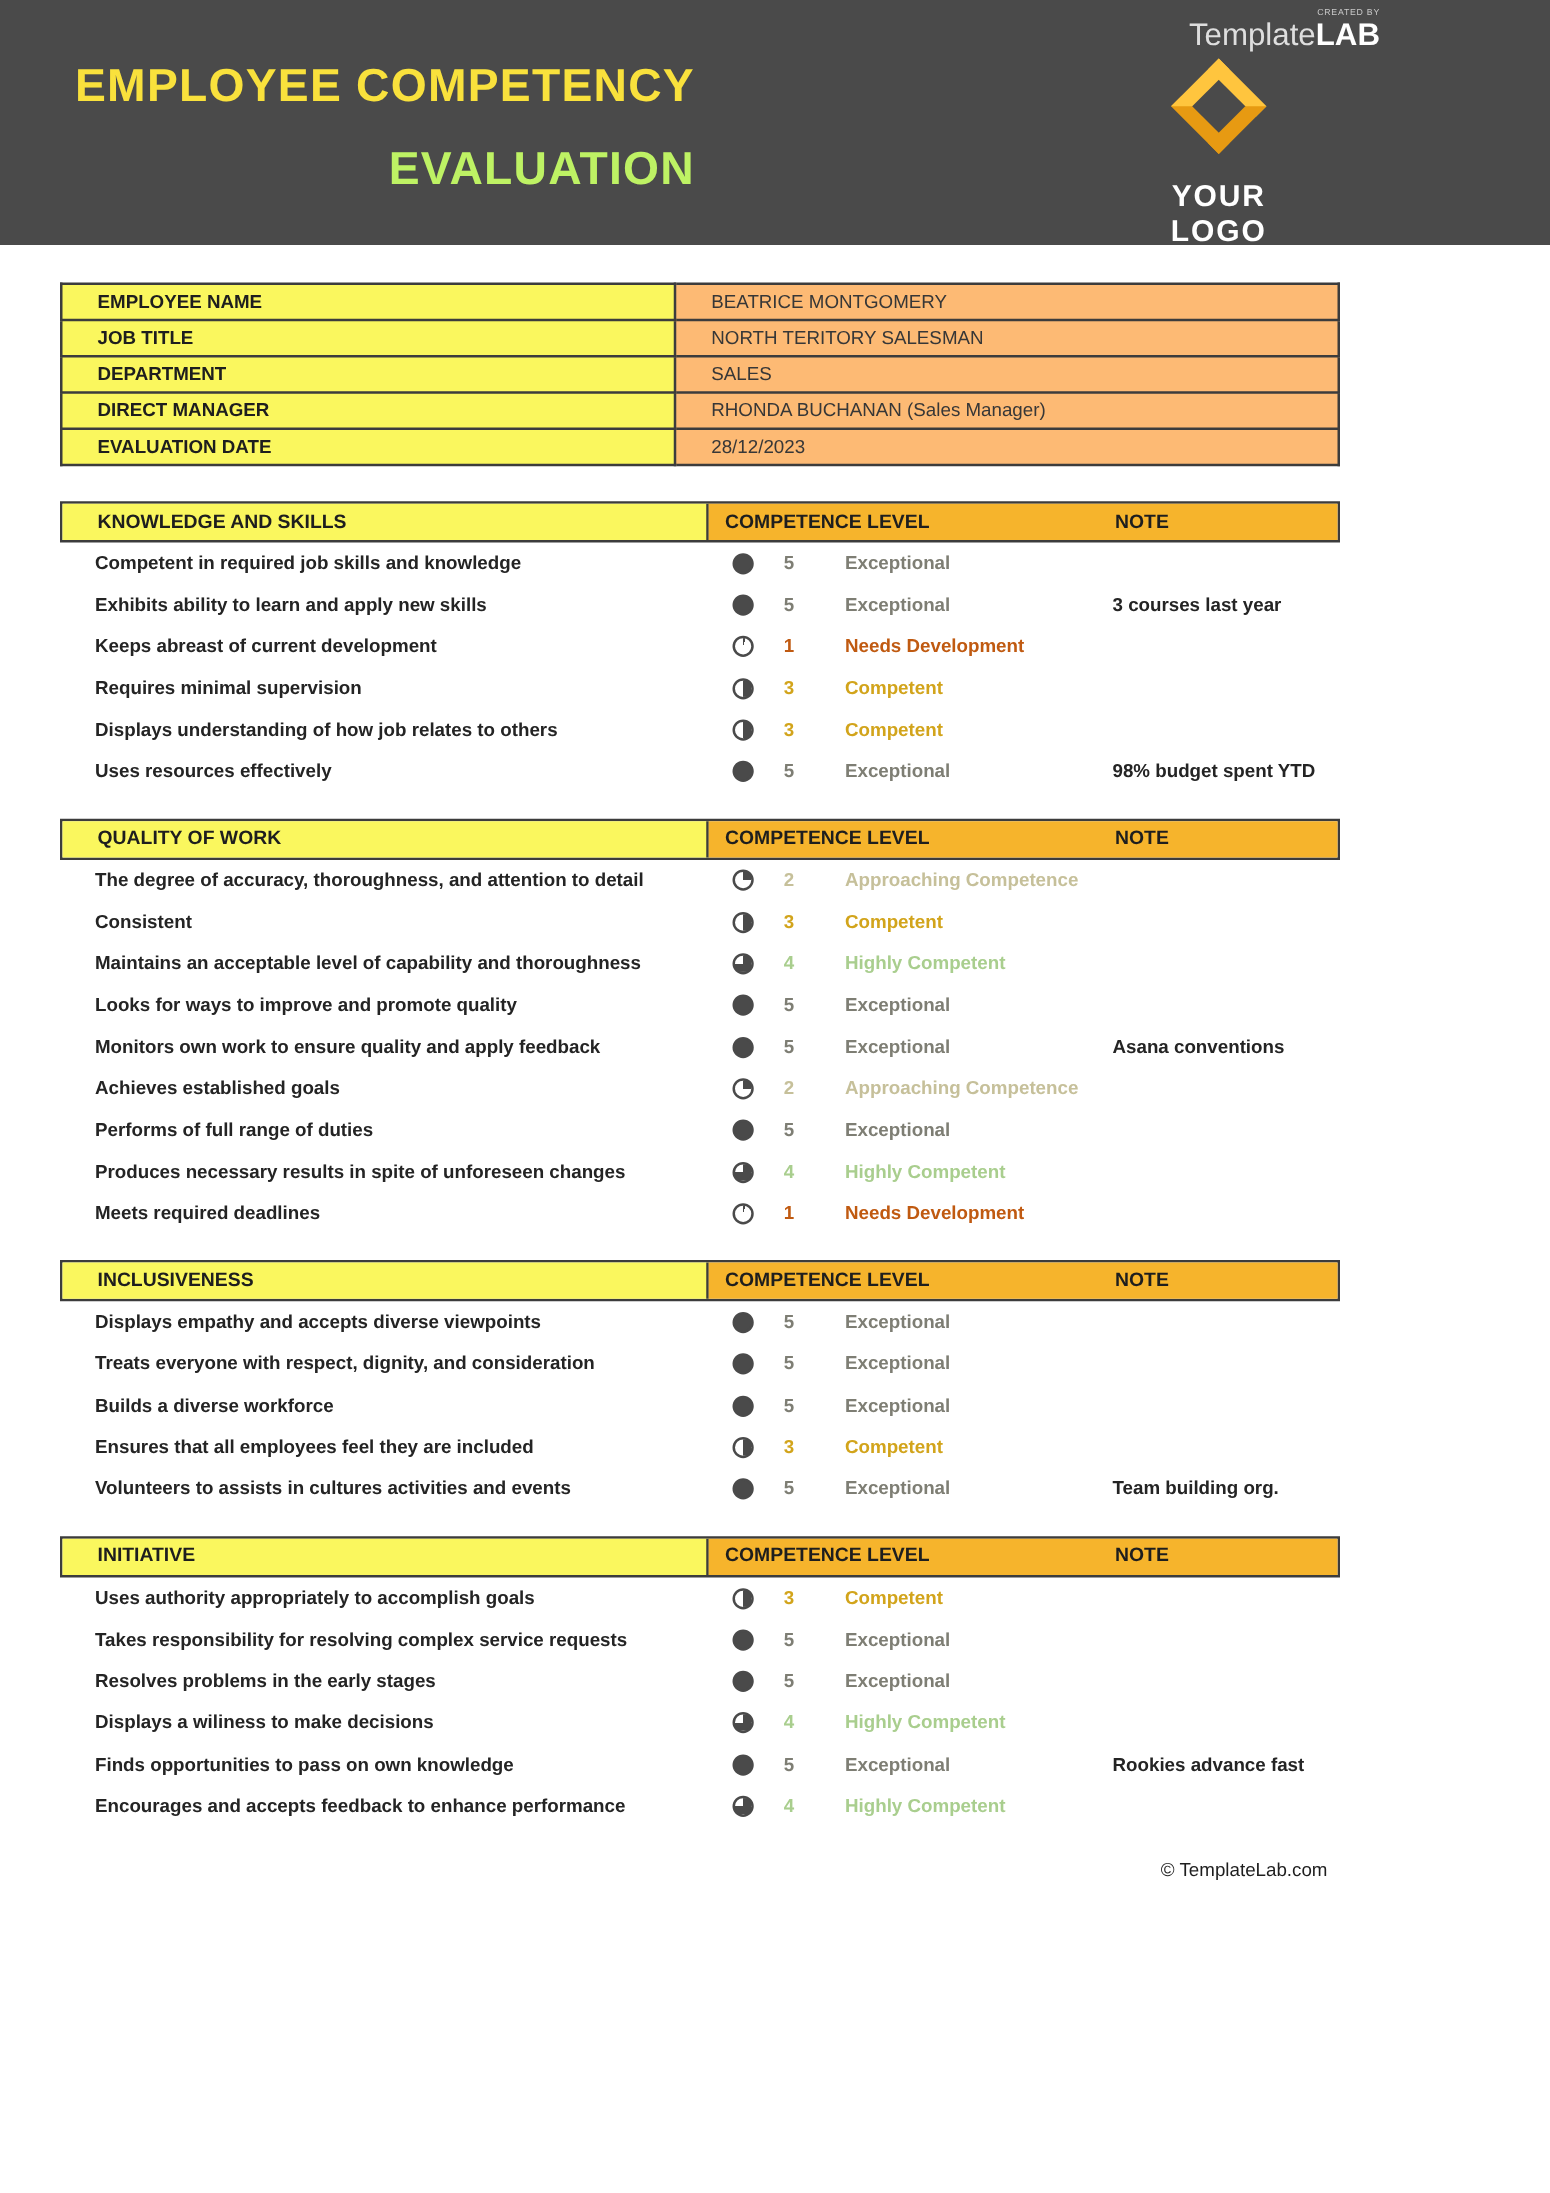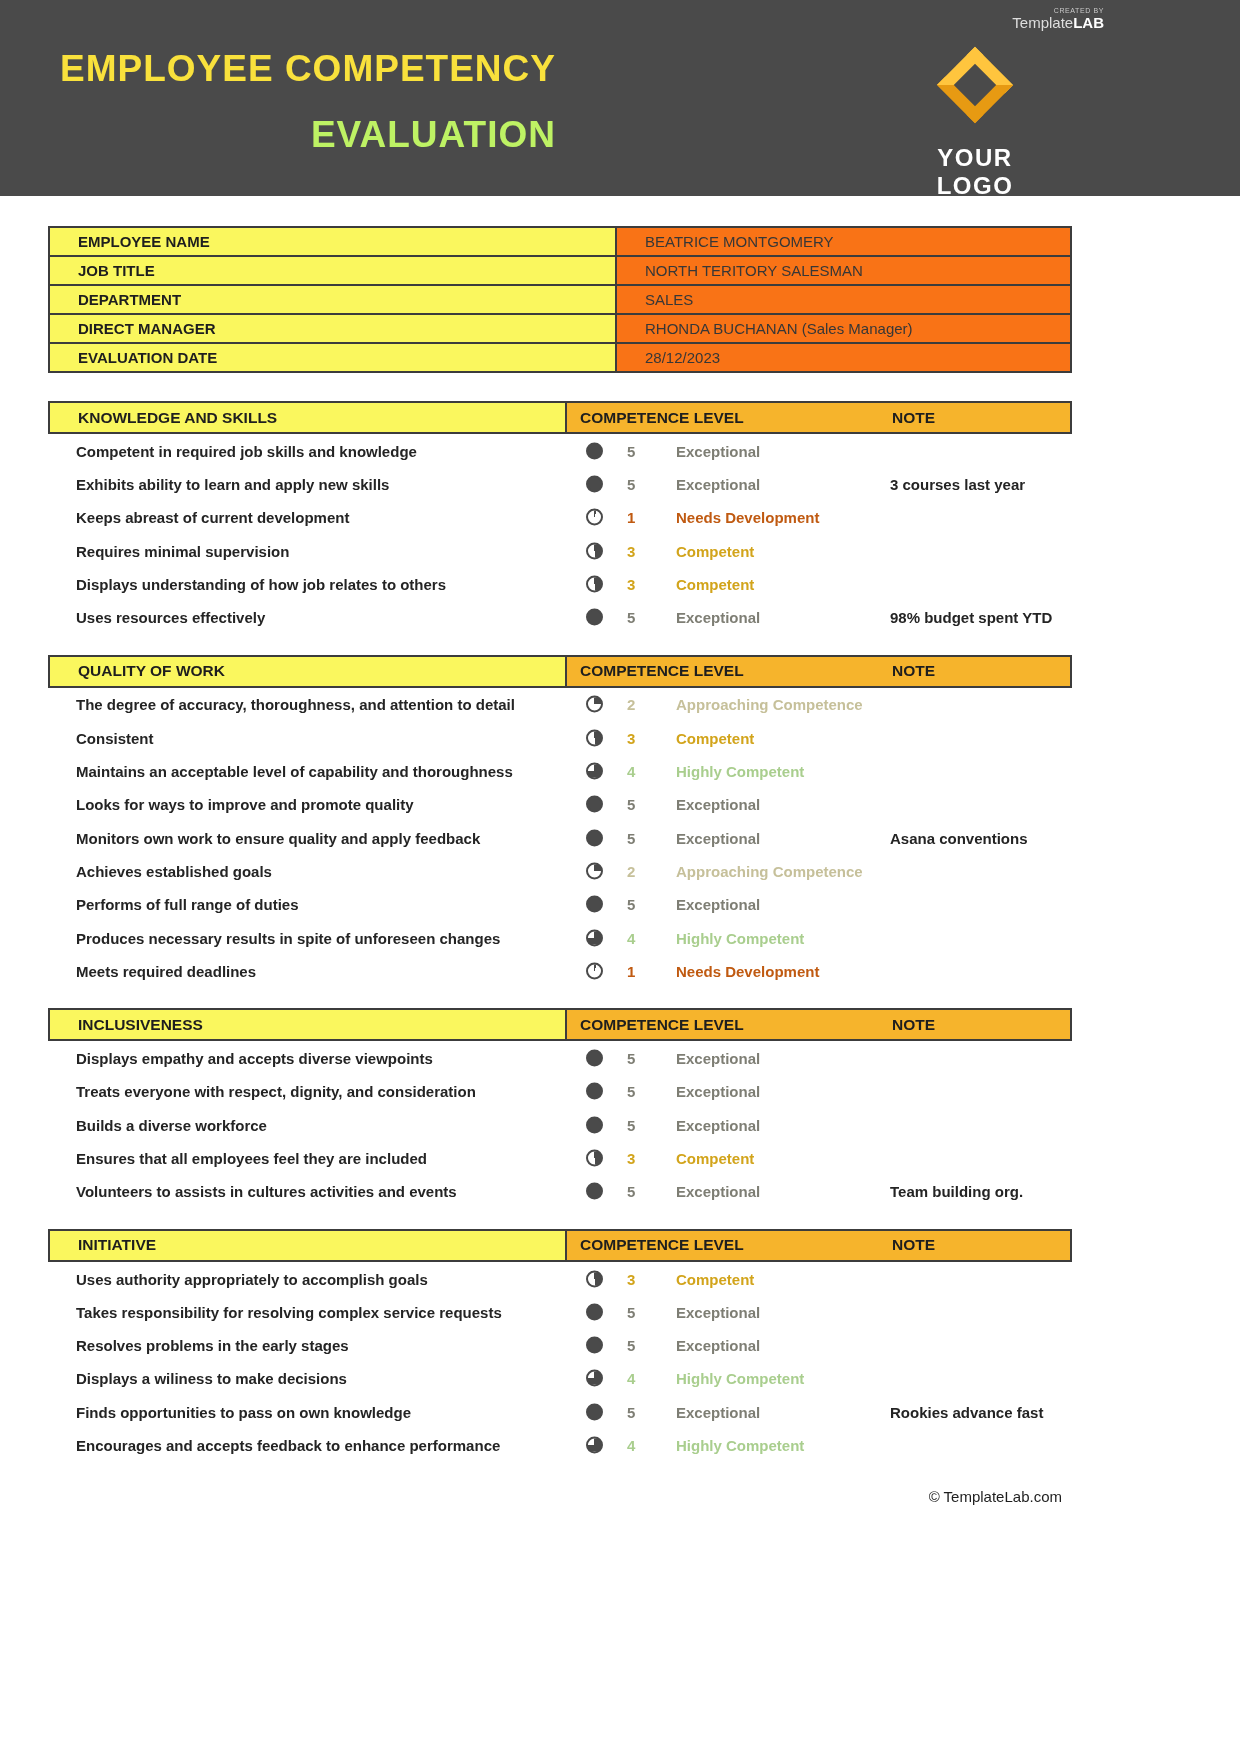--- a/index.html
+++ b/index.html
@@ -38,21 +38,21 @@
     text-align: right;
     line-height: 1.05;
   }
   .brand .created {
     display: block;
     font-size: 7px;
     letter-spacing: 0.6px;
     color: #C9C9C9;
     margin-bottom: 1px;
   }
-  .brand .name { font-size: 15px; text-align: right; }
+  .brand .name { font-size: 25px; text-align: right; }
   .brand .light { color: #DEDEDE; font-weight: 400; }
   .brand .bold  { color: #FFFFFF; font-weight: 700; }
 
   .logo-block {
     position: absolute;
     top: 48px;
     left: 905px;
     width: 140px;
     text-align: center;
   }
@@ -83,27 +83,27 @@
     border-collapse: collapse;
   }
   .info-table td {
     border: 2px solid #3C3C3C;
     height: 29px;
     font-size: 15px;
     padding: 0 0 0 28px;
     vertical-align: middle;
   }
   td.info-label {
-    width: 567px;
+    width: 491px;
     background: #FAF75E;
     font-weight: 700;
     color: #1E1E1E;
   }
   td.info-value {
-    background: #f97316;
+    background: #fdba74;
     color: #373737;
   }
 
   
   .sections > .comp-section { margin-top: 21px; }
   .sections > .comp-section:first-child { margin-top: 28px; }
 
   .sec-header {
     position: relative;
     height: 33px;

